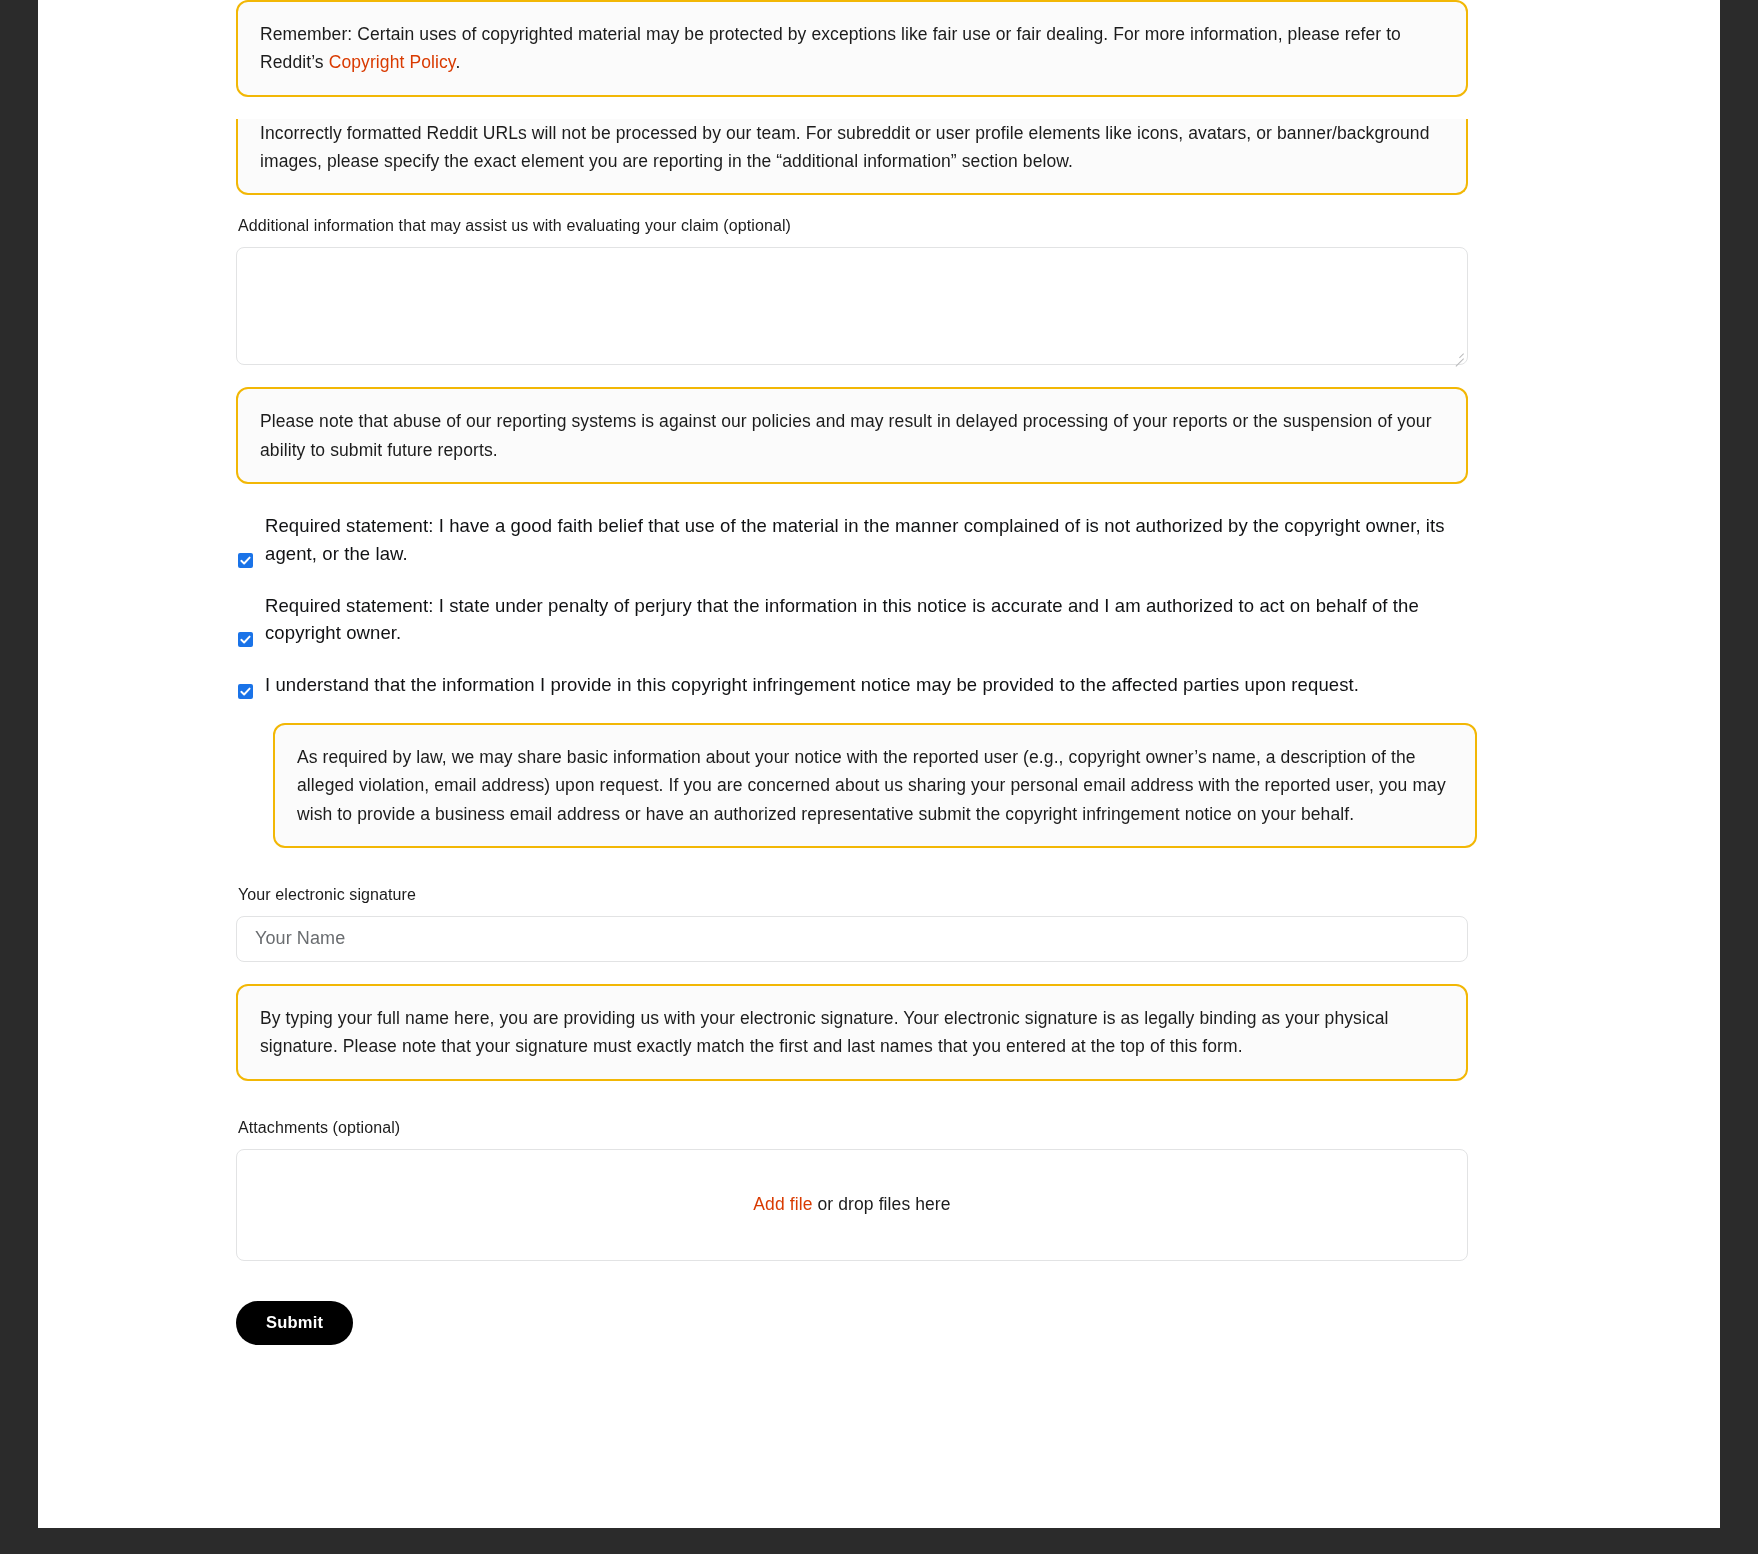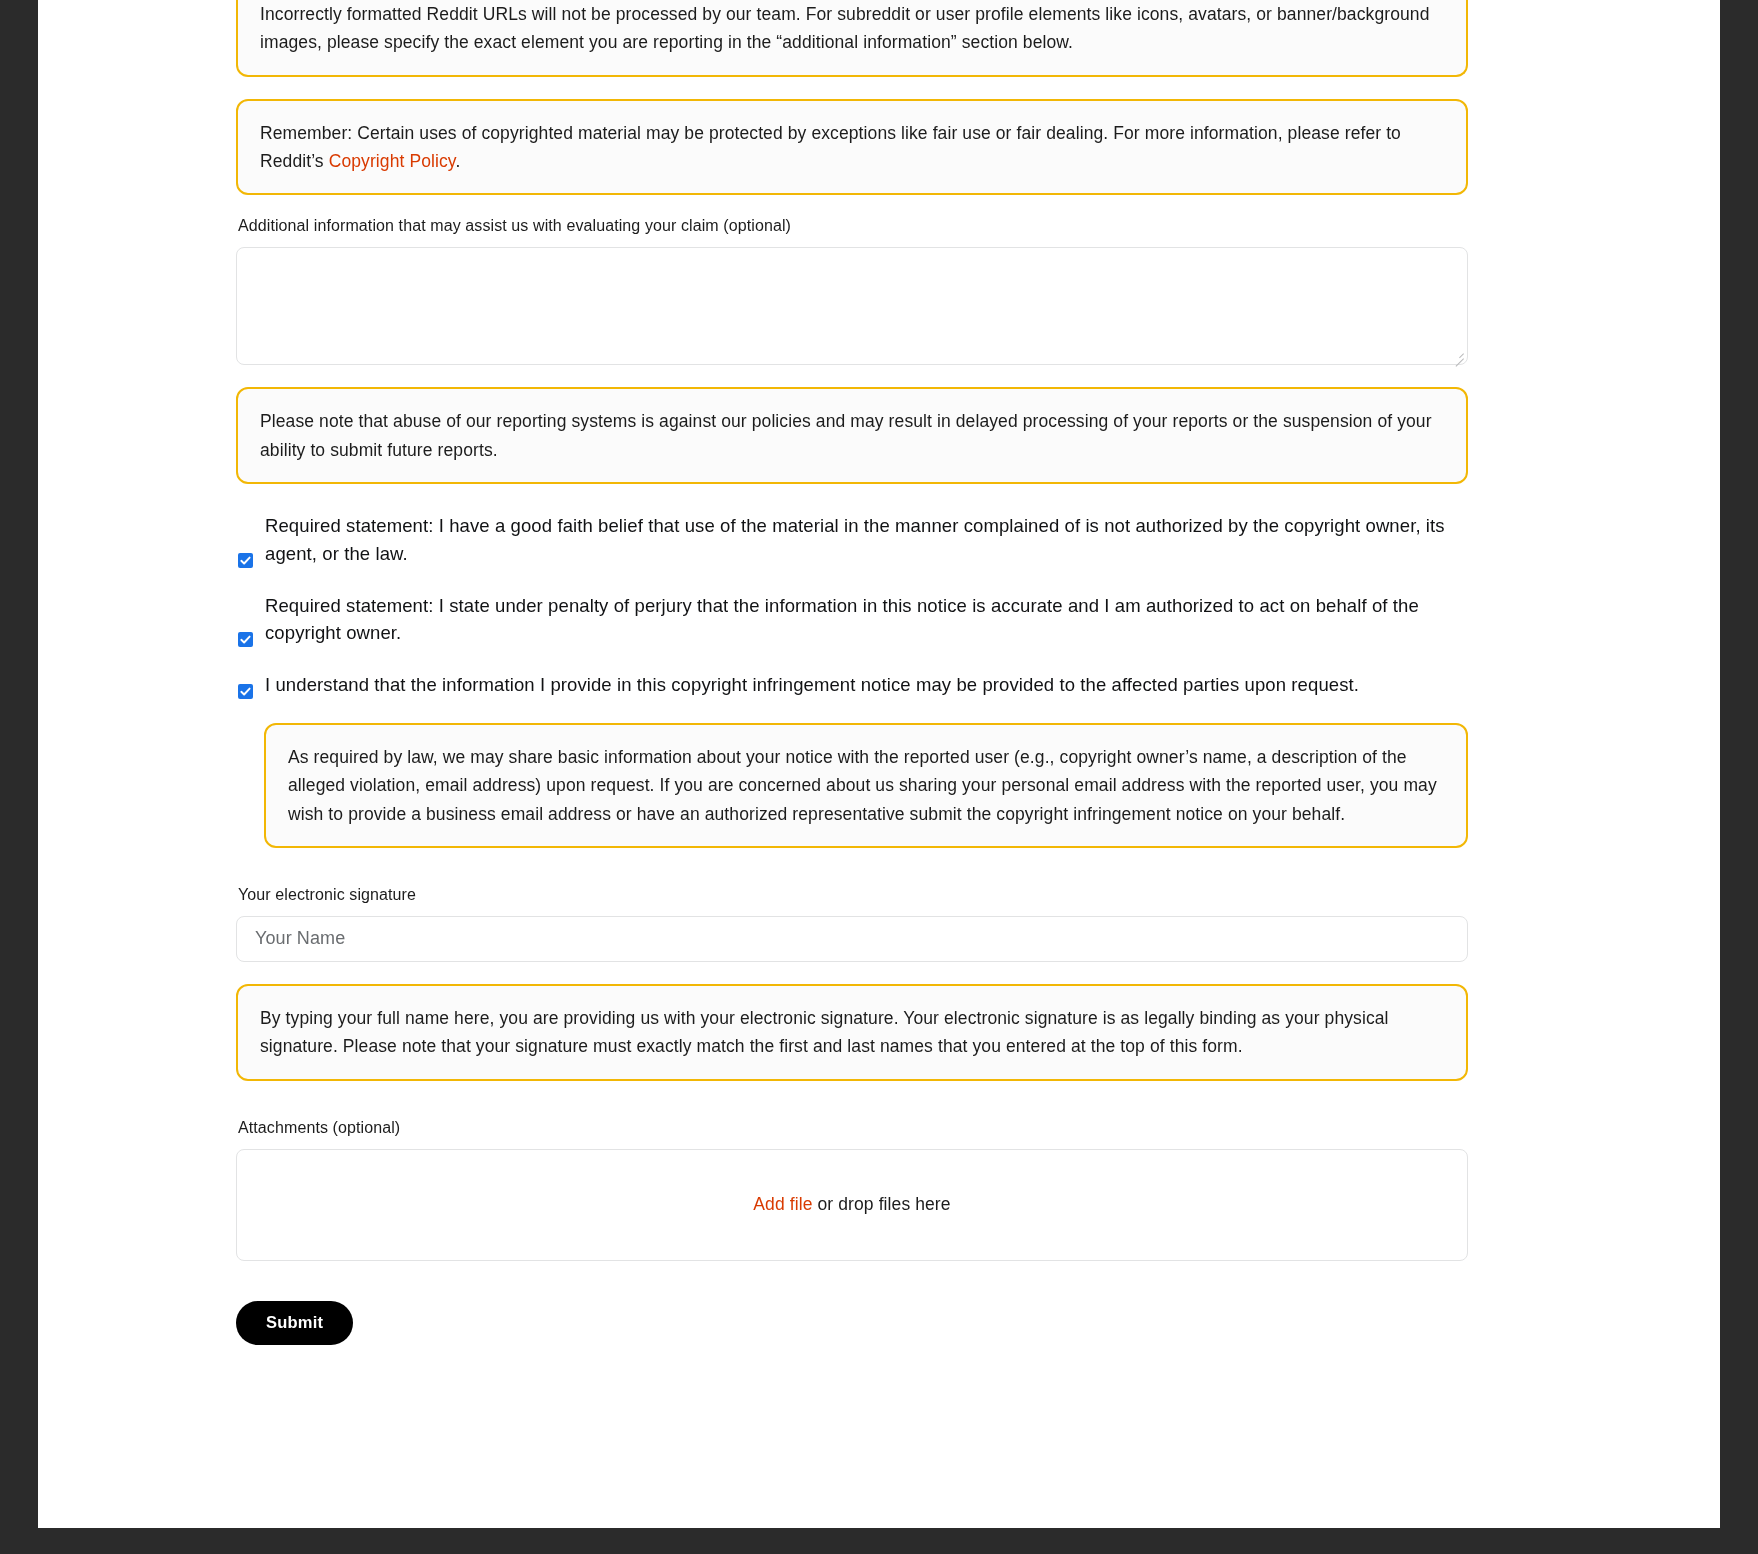--- a/index.html
+++ b/index.html
@@ -49,21 +49,21 @@
     line-height: 1.62;
     letter-spacing: .1px;
   }
   .notice.top-clipped {
     border-top: none;
     border-radius: 0 0 12px 12px;
     padding-top: 0;
     margin-top: 0;
   }
   .notice.indented {
-    margin-left: 28px;
+    margin-left: 37px;
     width: calc(100% - 28px);
   }
   .notice p { margin: 0; }
   .link {
     color: #d93a00;
     text-decoration: none;
     cursor: pointer;
   }
 
   
@@ -181,27 +181,27 @@
   .spacer-sm { height: 6px; }
 </style>
 </head>
 <body>
 
 <div id="page">
   <div id="viewport">
     <div id="form-column">
 
       
+      <div class="notice">
+        <p><span>Remember: Certain uses of copyrighted material may be protected by exceptions like fair use or fair dealing. For more information, please refer to Reddit’s </span><a class="link">Copyright Policy</a><span>.</span></p>
+      </div>
+
+      
       <div class="notice top-clipped">
         <p>Incorrectly formatted Reddit URLs will not be processed by our team. For subreddit or user profile elements like icons, avatars, or banner/background images, please specify the exact element you are reporting in the “additional information” section below.</p>
-      </div>
-
-      
-      <div class="notice">
-        <p><span>Remember: Certain uses of copyrighted material may be protected by exceptions like fair use or fair dealing. For more information, please refer to Reddit’s </span><a class="link">Copyright Policy</a><span>.</span></p>
       </div>
 
       
       <div class="field-label">Additional information that may assist us with evaluating your claim (optional)</div>
       <div class="textarea-box">
         <div class="resize-grip">
             <i></i>
             <i></i>
           </div>
       </div>

